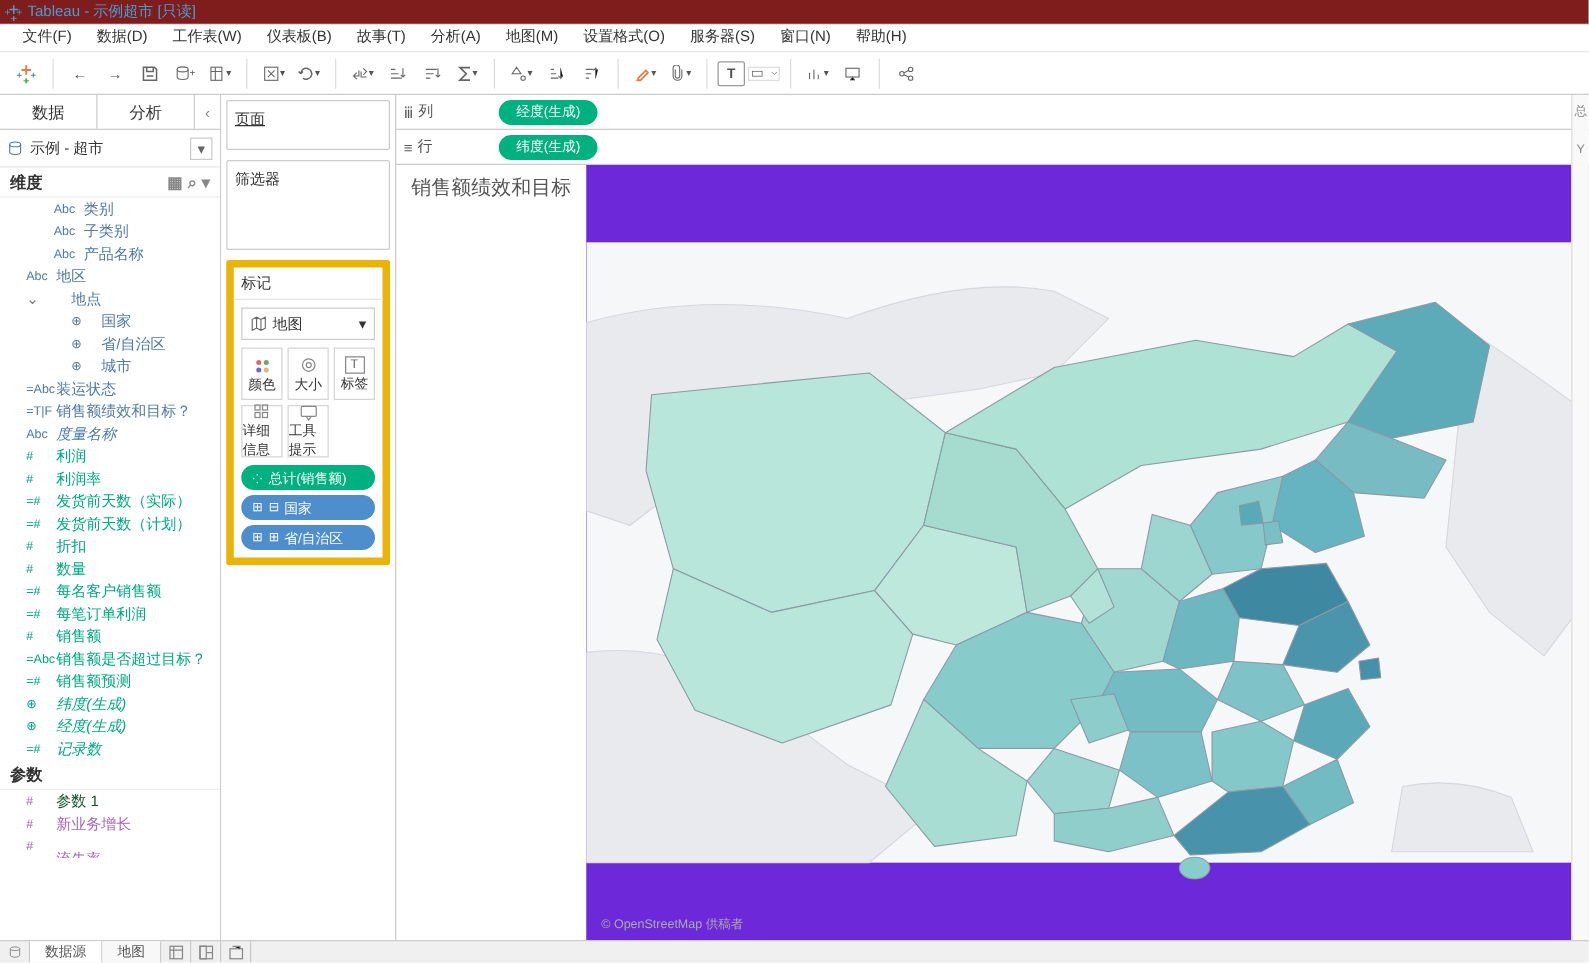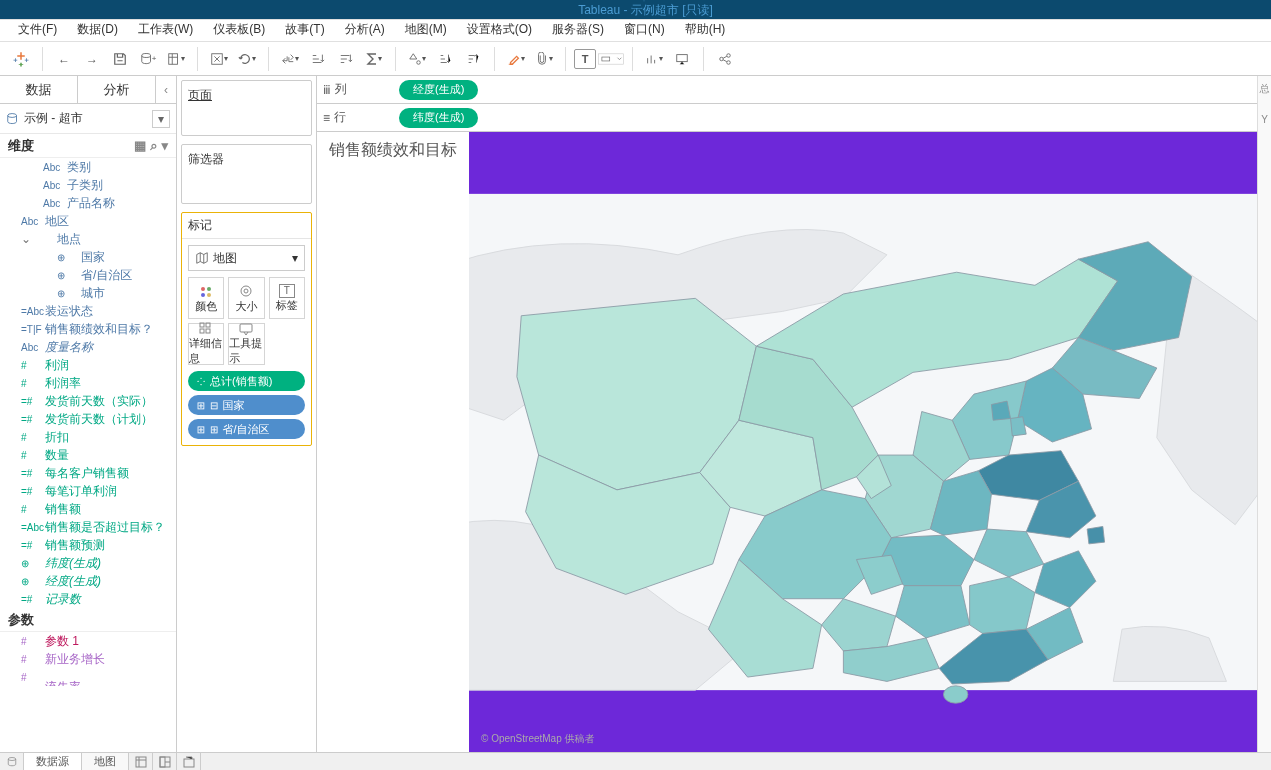--- a/index.html
+++ b/index.html
@@ -1,17 +1,17 @@
 <!DOCTYPE html>
 <html><head>
 <meta charset="utf-8">
 <style>
 * { margin: 0; padding: 0; box-sizing: border-box; font-family: "Microsoft YaHei", Arial, sans-serif; }
 body { width: 1271px; height: 770px; background: #fff; overflow: hidden; font-size: 12px; color: #333; }
-.title-bar { height: 20px; background: #0c4a6e; border-bottom: 1px solid #e0e0e0; padding-left: 20px; display: flex; align-items: center; color: #4b9cd3; font-size: 12px; flex-direction: column; }
+.title-bar { height: 20px; background: #7f1d1d; border-bottom: 1px solid #e0e0e0; padding-left: 4px; display: flex; align-items: center; color: #4b9cd3; font-size: 12px; }
 .title-bar svg { width: 14px; height: 14px; margin-right: 4px; }
 .menu-bar { height: 22px; background: #fff; display: flex; padding-left: 8px; border-bottom: 1px solid #e0e0e0; align-items: flex-end; }
 .menu-item { padding: 3px 10px; cursor: pointer; }
 .toolbar { height: 34px; background: #fff; border-bottom: 1px solid #ccc; display: flex; align-items: center; padding: 0 8px; gap: 2px; }
 .tb-btn { width: 26px; height: 26px; display: flex; align-items: center; justify-content: center; cursor: pointer; border-radius: 2px; color: #555; }
 .tb-sep { width: 1px; height: 24px; background: #ddd; margin: 0 6px; }
 .main { display: flex; height: 676px; }
 .left-panel { width: 177px; border-right: 1px solid #ccc; display: flex; flex-direction: column; overflow: hidden; }
 .data-tabs { height: 28px; display: flex; border-bottom: 1px solid #ccc; }
 .data-tab { flex: 1; display: flex; align-items: center; justify-content: center; border-right: 1px solid #ccc; cursor: pointer; font-size: 13px; }
@@ -27,21 +27,21 @@
 .field-ico { width: 24px; font-size: 10px; text-align:left; }
 .blue { color: #4e79a7; }
 .green { color: #00a884; }
 .italic { font-style: italic; }
 .indent1 { padding-left: 28px; }
 .indent2 { padding-left: 42px; }
 .chev { width:12px; color:#777; display:inline-block; }
 .middle-panel { width: 140px; border-right: 1px solid #ccc; display: flex; flex-direction: column; background:#fff;}
 .card { border: 1px solid #ccc; margin: 4px; padding: 4px 6px; border-radius:2px;}
 .card-title { font-size: 12px; padding: 2px 0; }
-.marks-card { border:1px solid #eab308; margin:4px; border-radius:2px; }
+.marks-card { border:6px solid #eab308; margin:4px; border-radius:2px; }
 .marks-title { padding:4px 6px; border-bottom:1px solid #e5e5e5; }
 .mark-sel { display:flex; align-items:center; padding:4px 6px; gap:4px; border:1px solid #ccc; margin:6px; height:26px; }
 .mark-grid { display:grid; grid-template-columns:1fr 1fr 1fr; gap:4px; padding:0 6px 6px 6px; }
 .mark-cell { height:42px; border:1px solid #d5d5d5; display:flex; flex-direction:column; align-items:center; justify-content:center; font-size:11px; cursor:pointer; }
 .mark-cell .ico { height:16px; display:flex; align-items:center; justify-content:center; color:#666; }
 .pill-list { padding:0 6px 6px 6px; display:flex; flex-direction:column; gap:4px; }
 .pill { height:20px; border-radius:12px; padding:0 8px; display:flex; align-items:center; gap:4px; font-size:11px; color:#fff; }
 .pill.green-p { background:#00b180; }
 .pill.blue-p { background:#4f8ecc; }
 .pill .pill-ico { width:10px; height:10px; display:flex; align-items:center; justify-content:center; font-size:10px;}
@@ -341,38 +341,38 @@
           <span class="field-ico green">=#</span>
           <span class="green italic">记录数</span>
         </div>
       </div>
     <div class="section-hdr">
       <span>参数</span>
     </div>
     <div class="field-list" id="param-list">
         <div class="field" style="padding-left: 6px;">
           <span class="field-ico" style="color:#a766c7;">#</span>
-          <span style="color:#be185d;">参数 1</span>
+          <span style="color:#14532d;">参数 1</span>
         </div>
         <div class="field" style="padding-left: 6px;">
           <span class="field-ico" style="color:#a766c7;">#</span>
           <span style="color:#a766c7;">新业务增长</span>
         </div>
         <div class="field" style="padding-left: 6px;">
           <span class="field-ico" style="color:#a766c7;">#</span>
           <span style="color:#a766c7;margin-top:20px;">流失率</span>
         </div>
       </div>
   </div>
 
   <div class="middle-panel">
-    <div class="card" style="height:56px;text-decoration:underline;">
+    <div class="card" style="height:40px;text-decoration:underline;">
       <div class="card-title">页面</div>
     </div>
-    <div class="card" style="height:60px;">
+    <div class="card" style="height:72px;">
       <div class="card-title">筛选器</div>
     </div>
     <div class="marks-card">
       <div class="marks-title">标记</div>
       <div class="mark-sel">
         <svg width="14" height="14" viewBox="0 0 16 16">
             <path fill="none" stroke="#666" d="M2 4l4-2 4 2 4-2v10l-4 2-4-2-4 2V4zm4-2v10m4-8v10"></path>
           </svg>
         <span style="flex:1;">地图</span>
         <span>▾</span>

